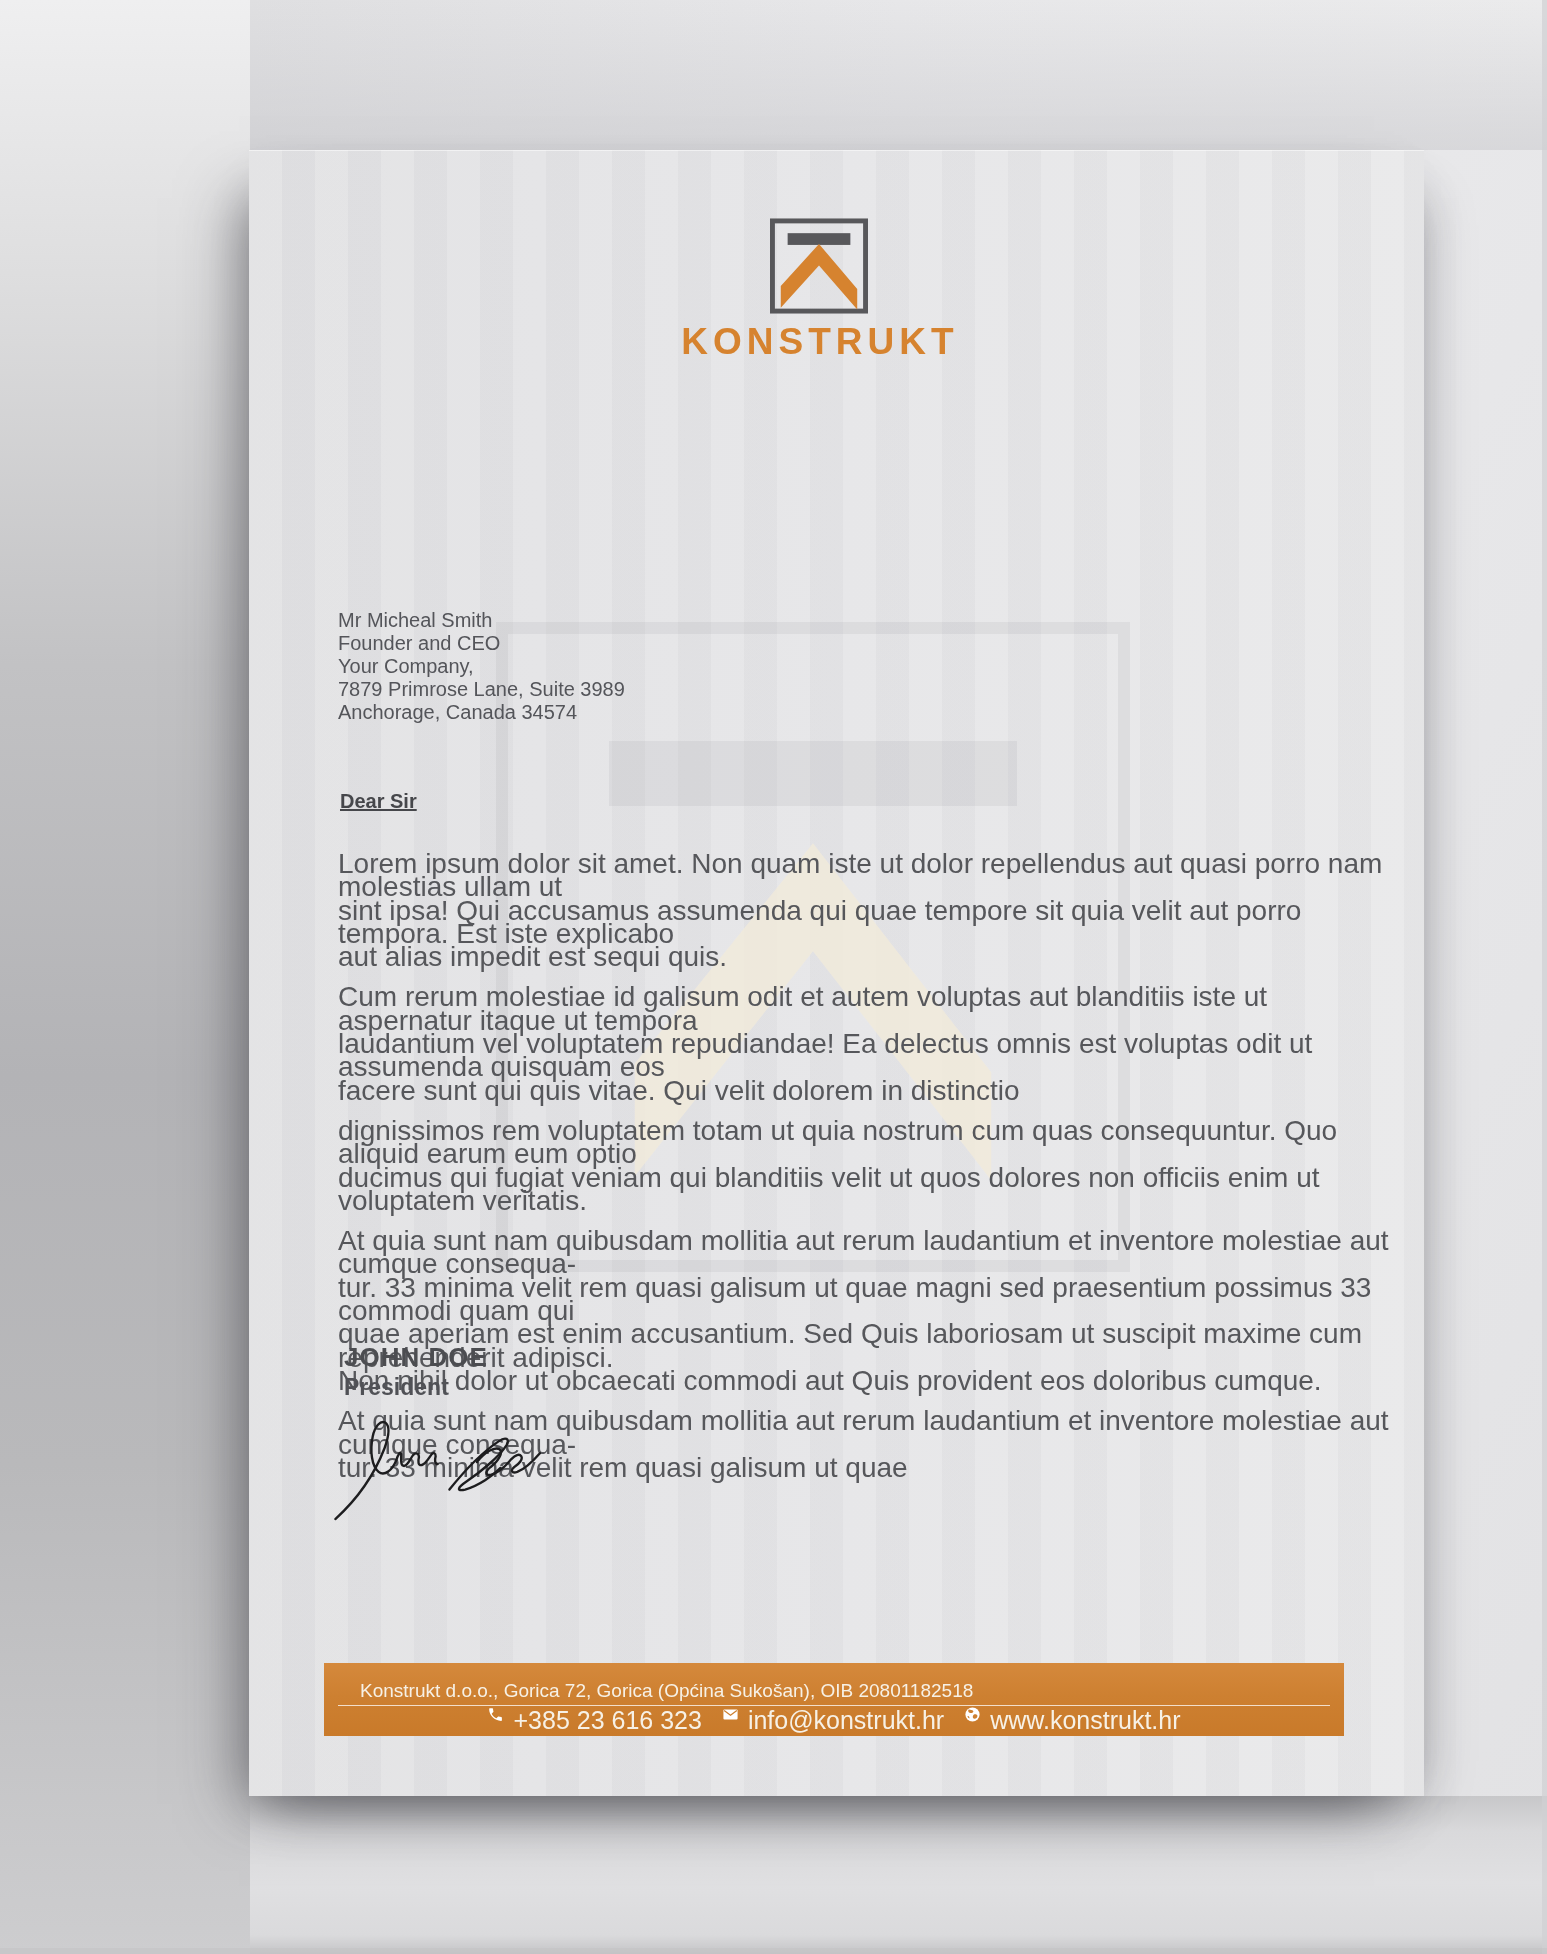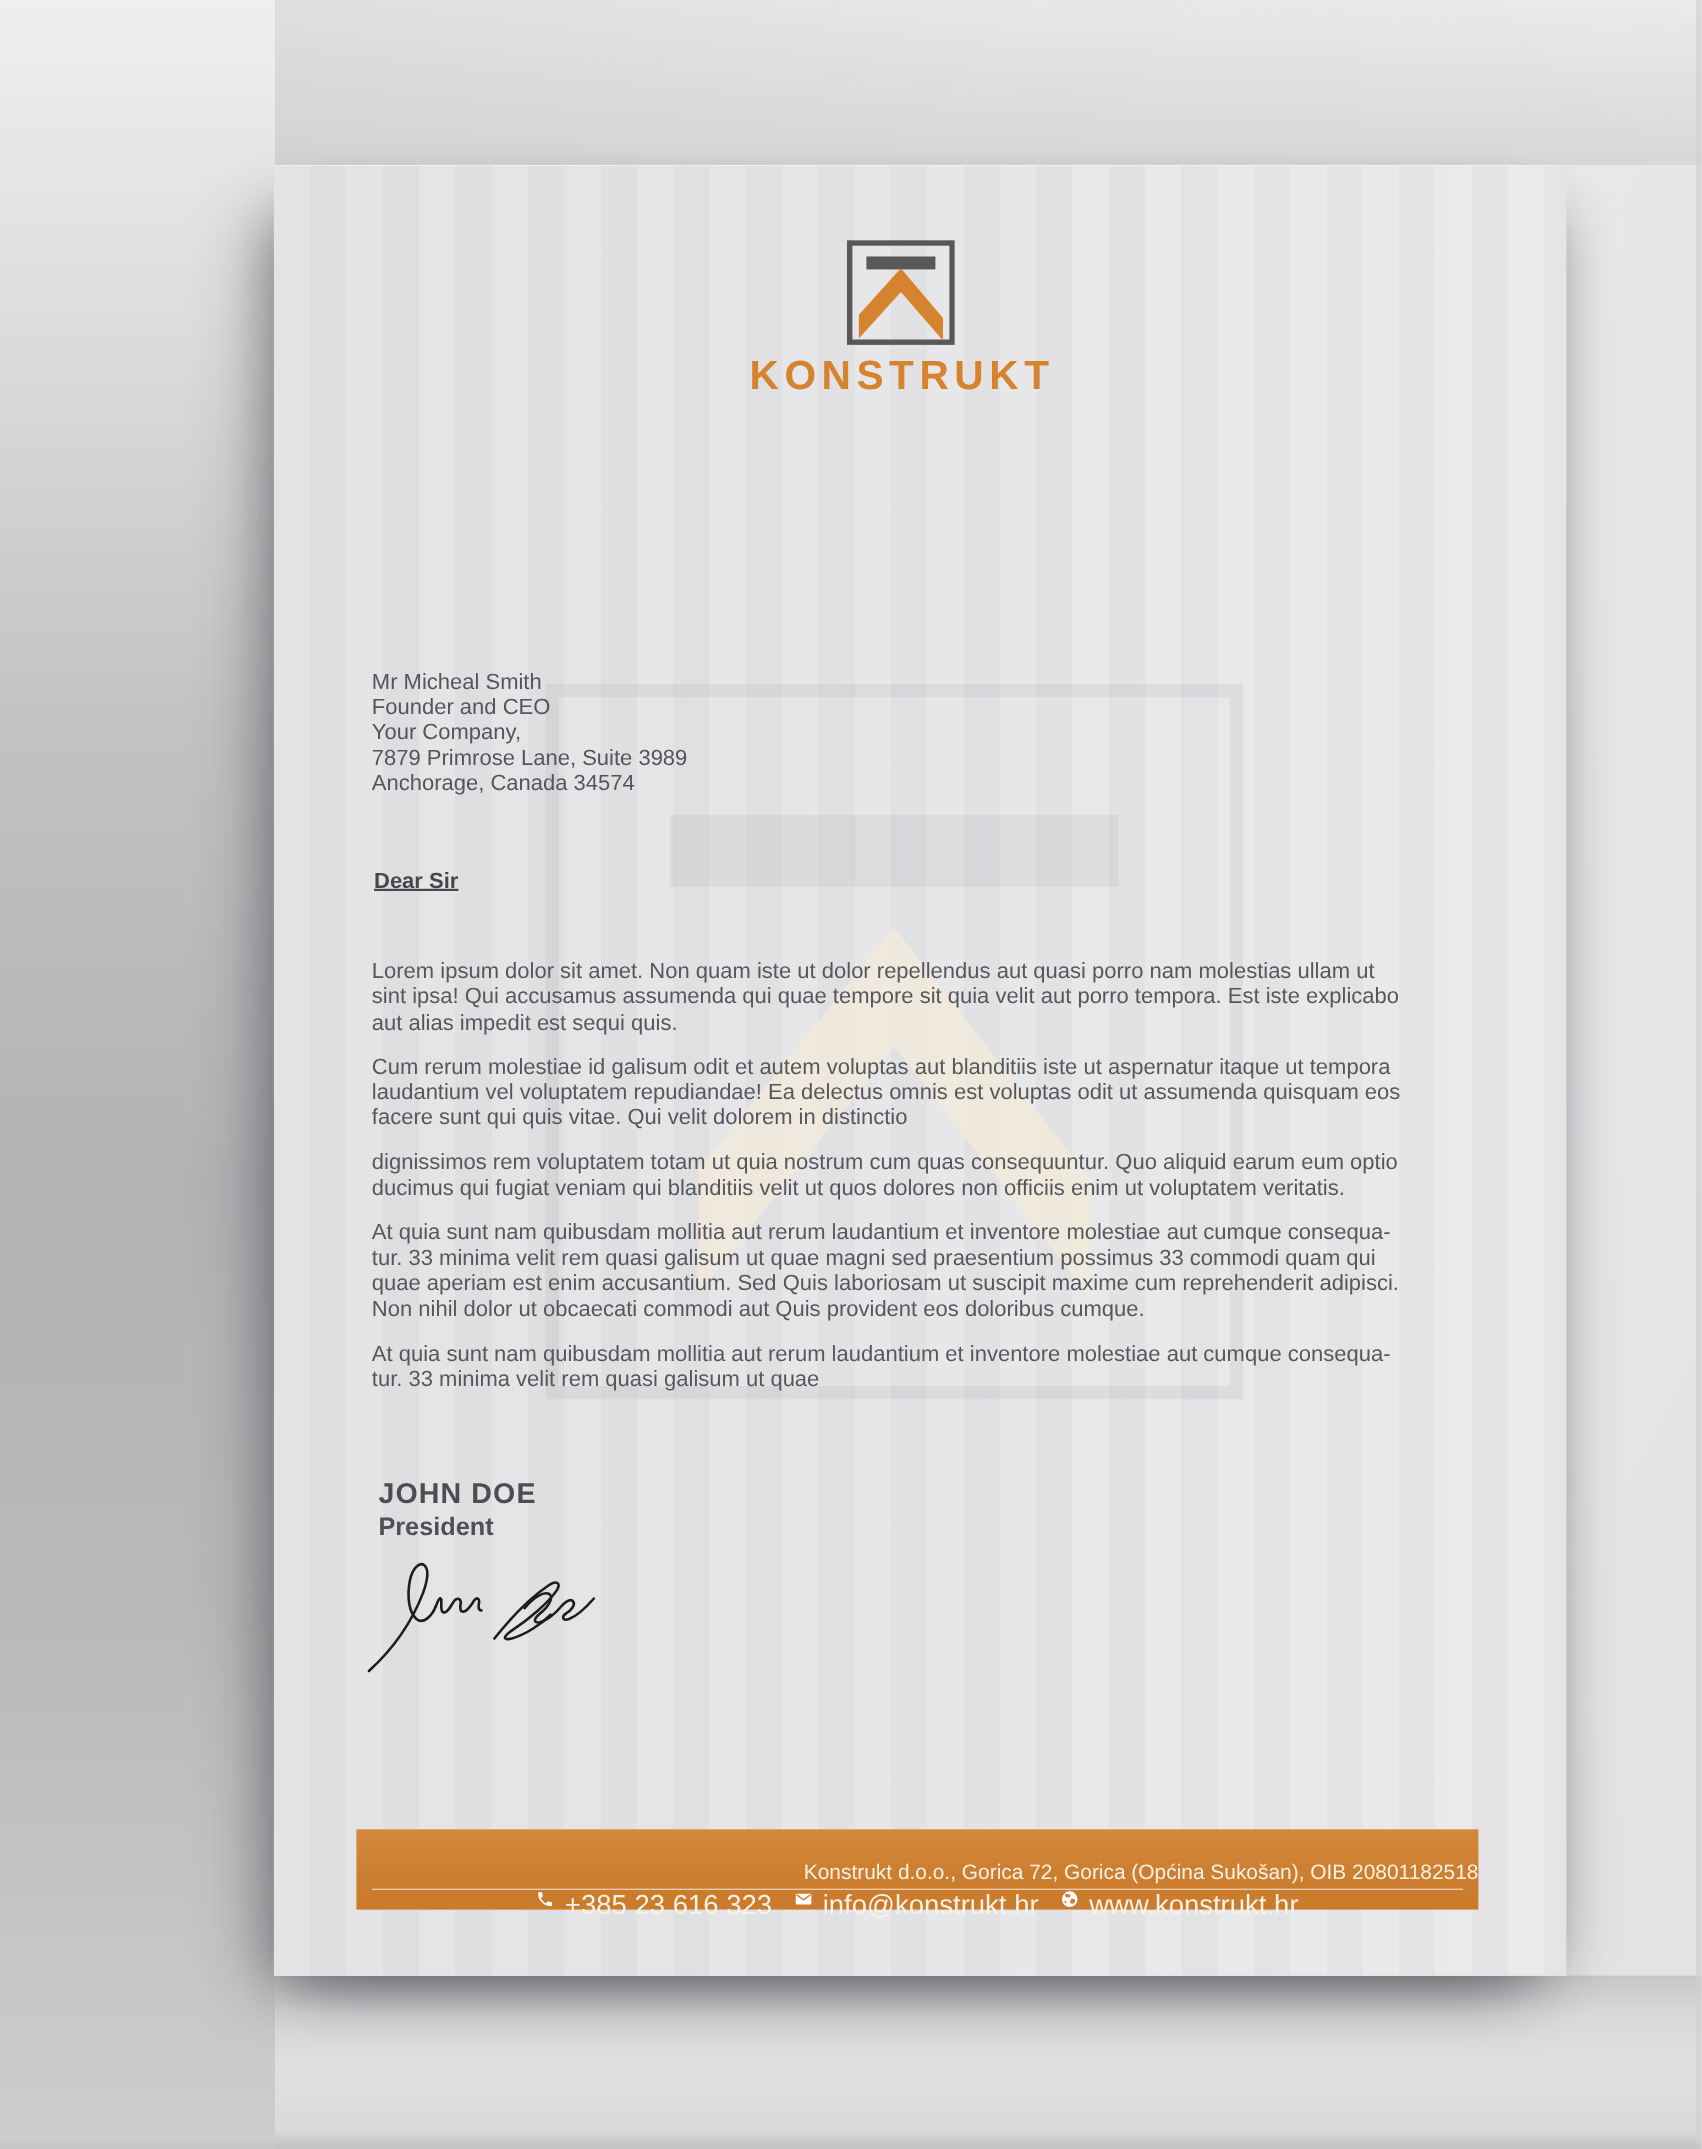--- a/index.html
+++ b/index.html
@@ -30,30 +30,30 @@
     border:12px solid rgba(150,150,158,.13);}
   .wm-bar{position:absolute;left:360px;top:591px;width:408px;height:65px;background:rgba(150,150,158,.13);}
   .wm-chevron{position:absolute;left:366px;top:676px;width:396px;height:432px;opacity:.8;}
   
   .logo-mark{position:absolute;left:521px;top:68px;width:98px;height:96px;}
   .wordmark{position:absolute;left:571px;top:171px;transform:translateX(-50%);
     color:var(--accent,#d6832f);font-size:37px;font-weight:700;letter-spacing:5px;white-space:nowrap;text-align:center;}
   
   .recipient{position:absolute;left:89px;top:459px;font-size:20px;line-height:23px;color:#54555a;}
   .salutation{position:absolute;left:91px;top:640px;font-size:20px;font-weight:700;color:#46474b;text-decoration:underline;}
-  .body-copy{position:absolute;left:89px;top:722px;width:1070px;font-size:20px;line-height:23.3px;color:var(--ink,#56575b);}
+  .body-copy{position:absolute;left:89px;top:702px;width:1070px;font-size:28px;line-height:23.3px;color:var(--ink,#56575b);}
   .body-copy p{margin:0 0 17px;white-space:pre-line;}
   .signer-name{position:absolute;left:95px;top:1192px;font-size:26px;font-weight:700;letter-spacing:1px;color:#4c4d51;}
   .signer-title{position:absolute;left:95px;top:1224px;font-size:23px;color:#505156;font-weight:bold;}
   .signature{position:absolute;left:78px;top:1255px;width:235px;height:118px;}
   
   .footer{position:absolute;left:75px;top:1513px;width:1020px;height:73px;
     background:linear-gradient(180deg,#d5893c 0%,var(--footer-orange,#cd8031) 45%,#c97a2a 100%);
     color:var(--footer-text,#f7f1e6);}
-  .footer-line1{margin-top:27px;text-align:right;font-size:19px;line-height:26px;}
+  .footer-line1{margin-top:15px;text-align:left;font-size:19px;line-height:26px;padding-left:36px;}
   .footer-divider{height:1px;margin:1px 14px 0;background:rgba(255,255,255,.75);}
   .footer-line2{display:flex;justify-content:center;align-items:flex-start;gap:9px;height:32px;font-size:25px;}
   .f-icon{width:17px;height:17px;flex:0 0 auto;}
   .f-sep{width:2px;}
 </style>
 </head>
 <body>
 
 <div class="stage">
   <div class="bg-left"></div>

